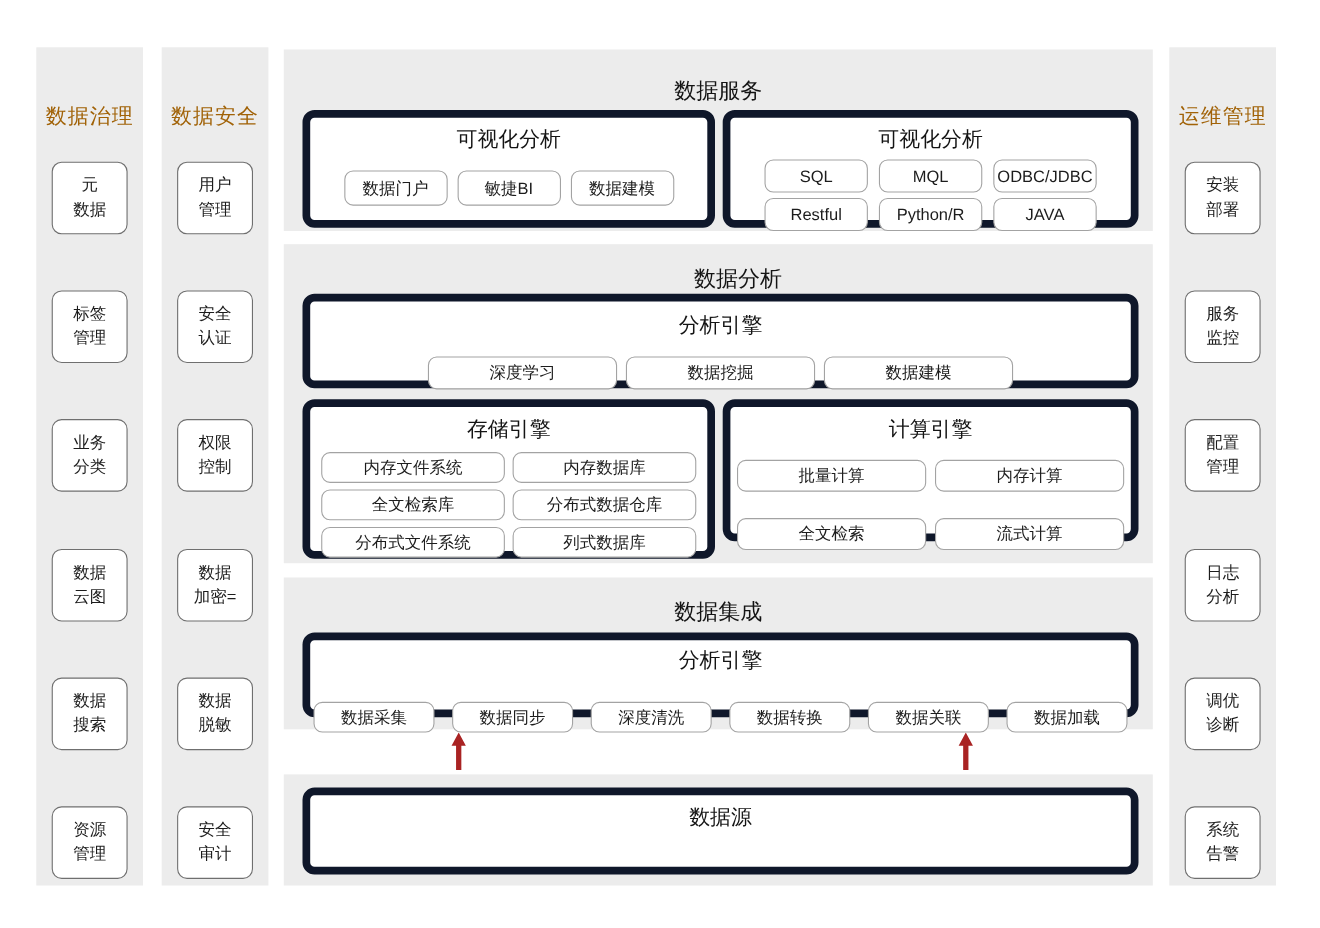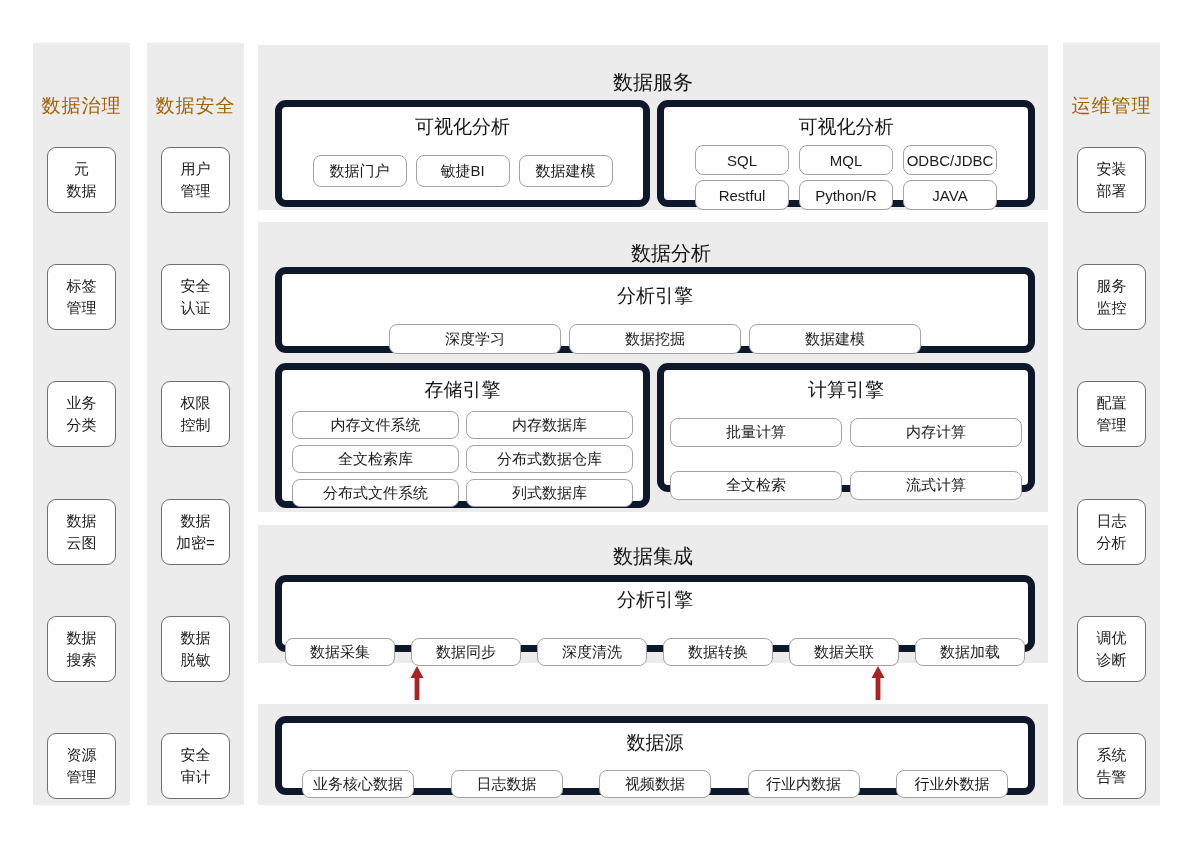--- a/index.html
+++ b/index.html
@@ -187,27 +187,20 @@
   <svg class="arrow arrow-1" viewBox="0 0 16 34">
     <path d="M8 0 L14.5 12 L10.4 12 L10.4 34 L5.6 34 L5.6 12 L1.5 12 Z" fill="#a92323"></path>
   </svg>
   <svg class="arrow arrow-2" viewBox="0 0 16 34">
     <path d="M8 0 L14.5 12 L10.4 12 L10.4 34 L5.6 34 L5.6 12 L1.5 12 Z" fill="#a92323"></path>
   </svg>
 
   <div class="section sec-source">
     <div class="panel p-source">
       <div class="panel-title">数据源</div>
-      <div class="row row-source">
-        <div class="chip">业务核心数据</div>
-        <div class="chip">日志数据</div>
-        <div class="chip">视频数据</div>
-        <div class="chip">行业内数据</div>
-        <div class="chip">行业外数据</div>
-      </div>
     </div>
   </div>
 
   <div class="column" style="left:1063px">
     <div class="column-title">运维管理</div>
     <div class="module m0">安装
 部署</div>
     <div class="module m1">服务
 监控</div>
     <div class="module m2">配置

